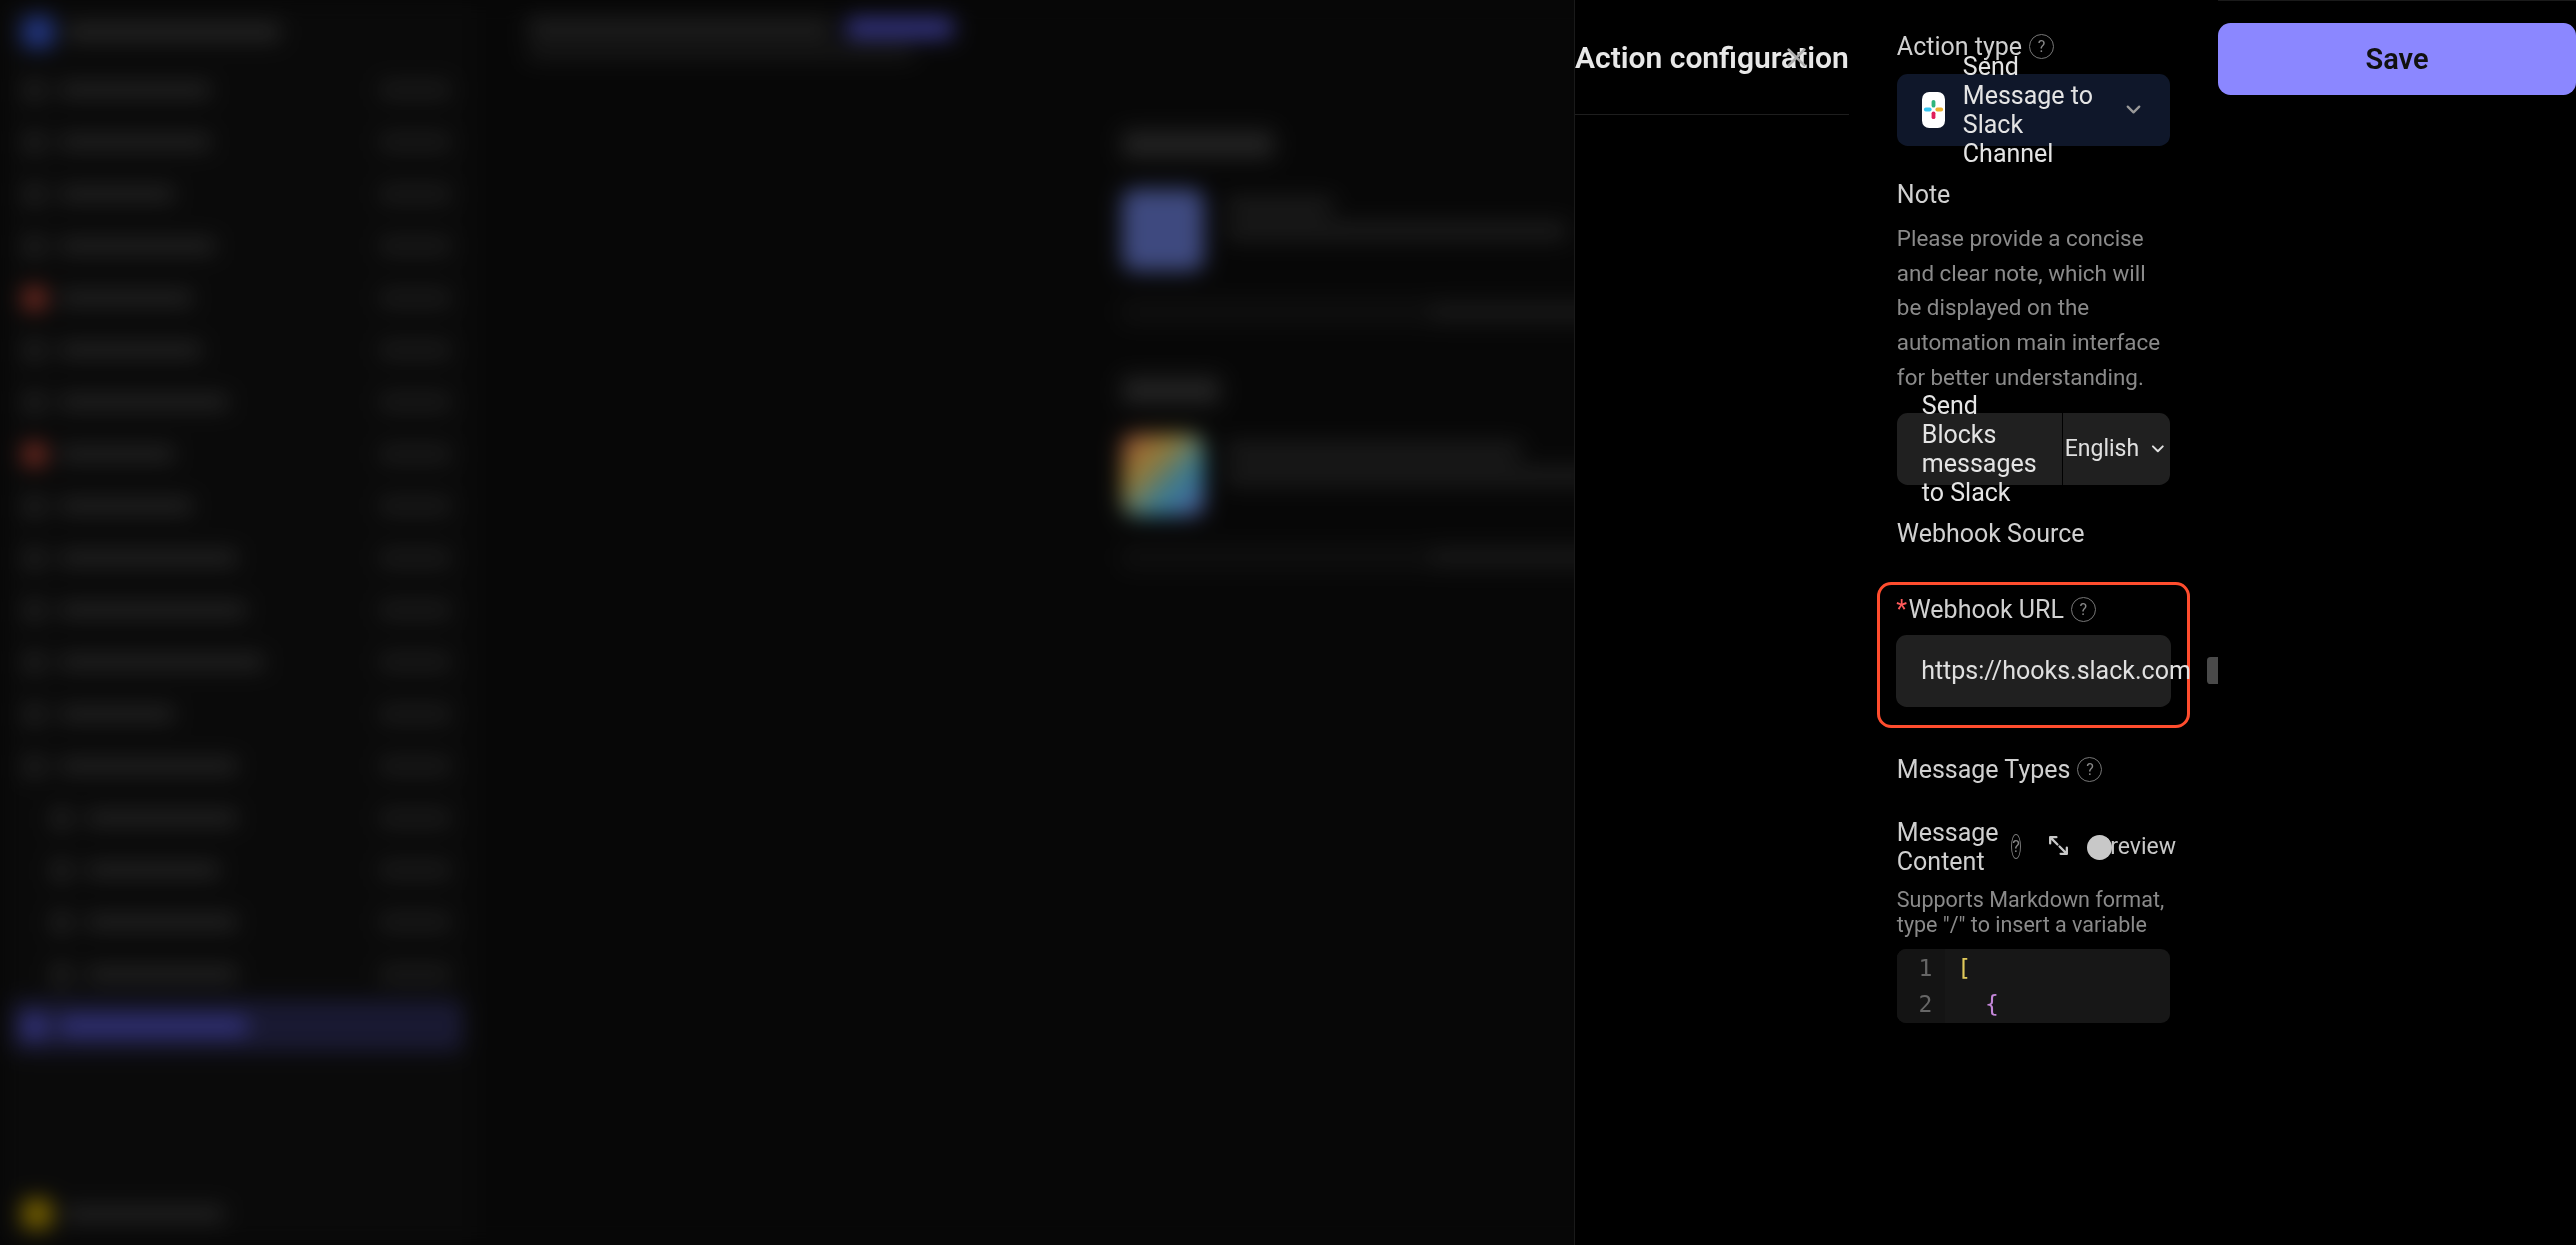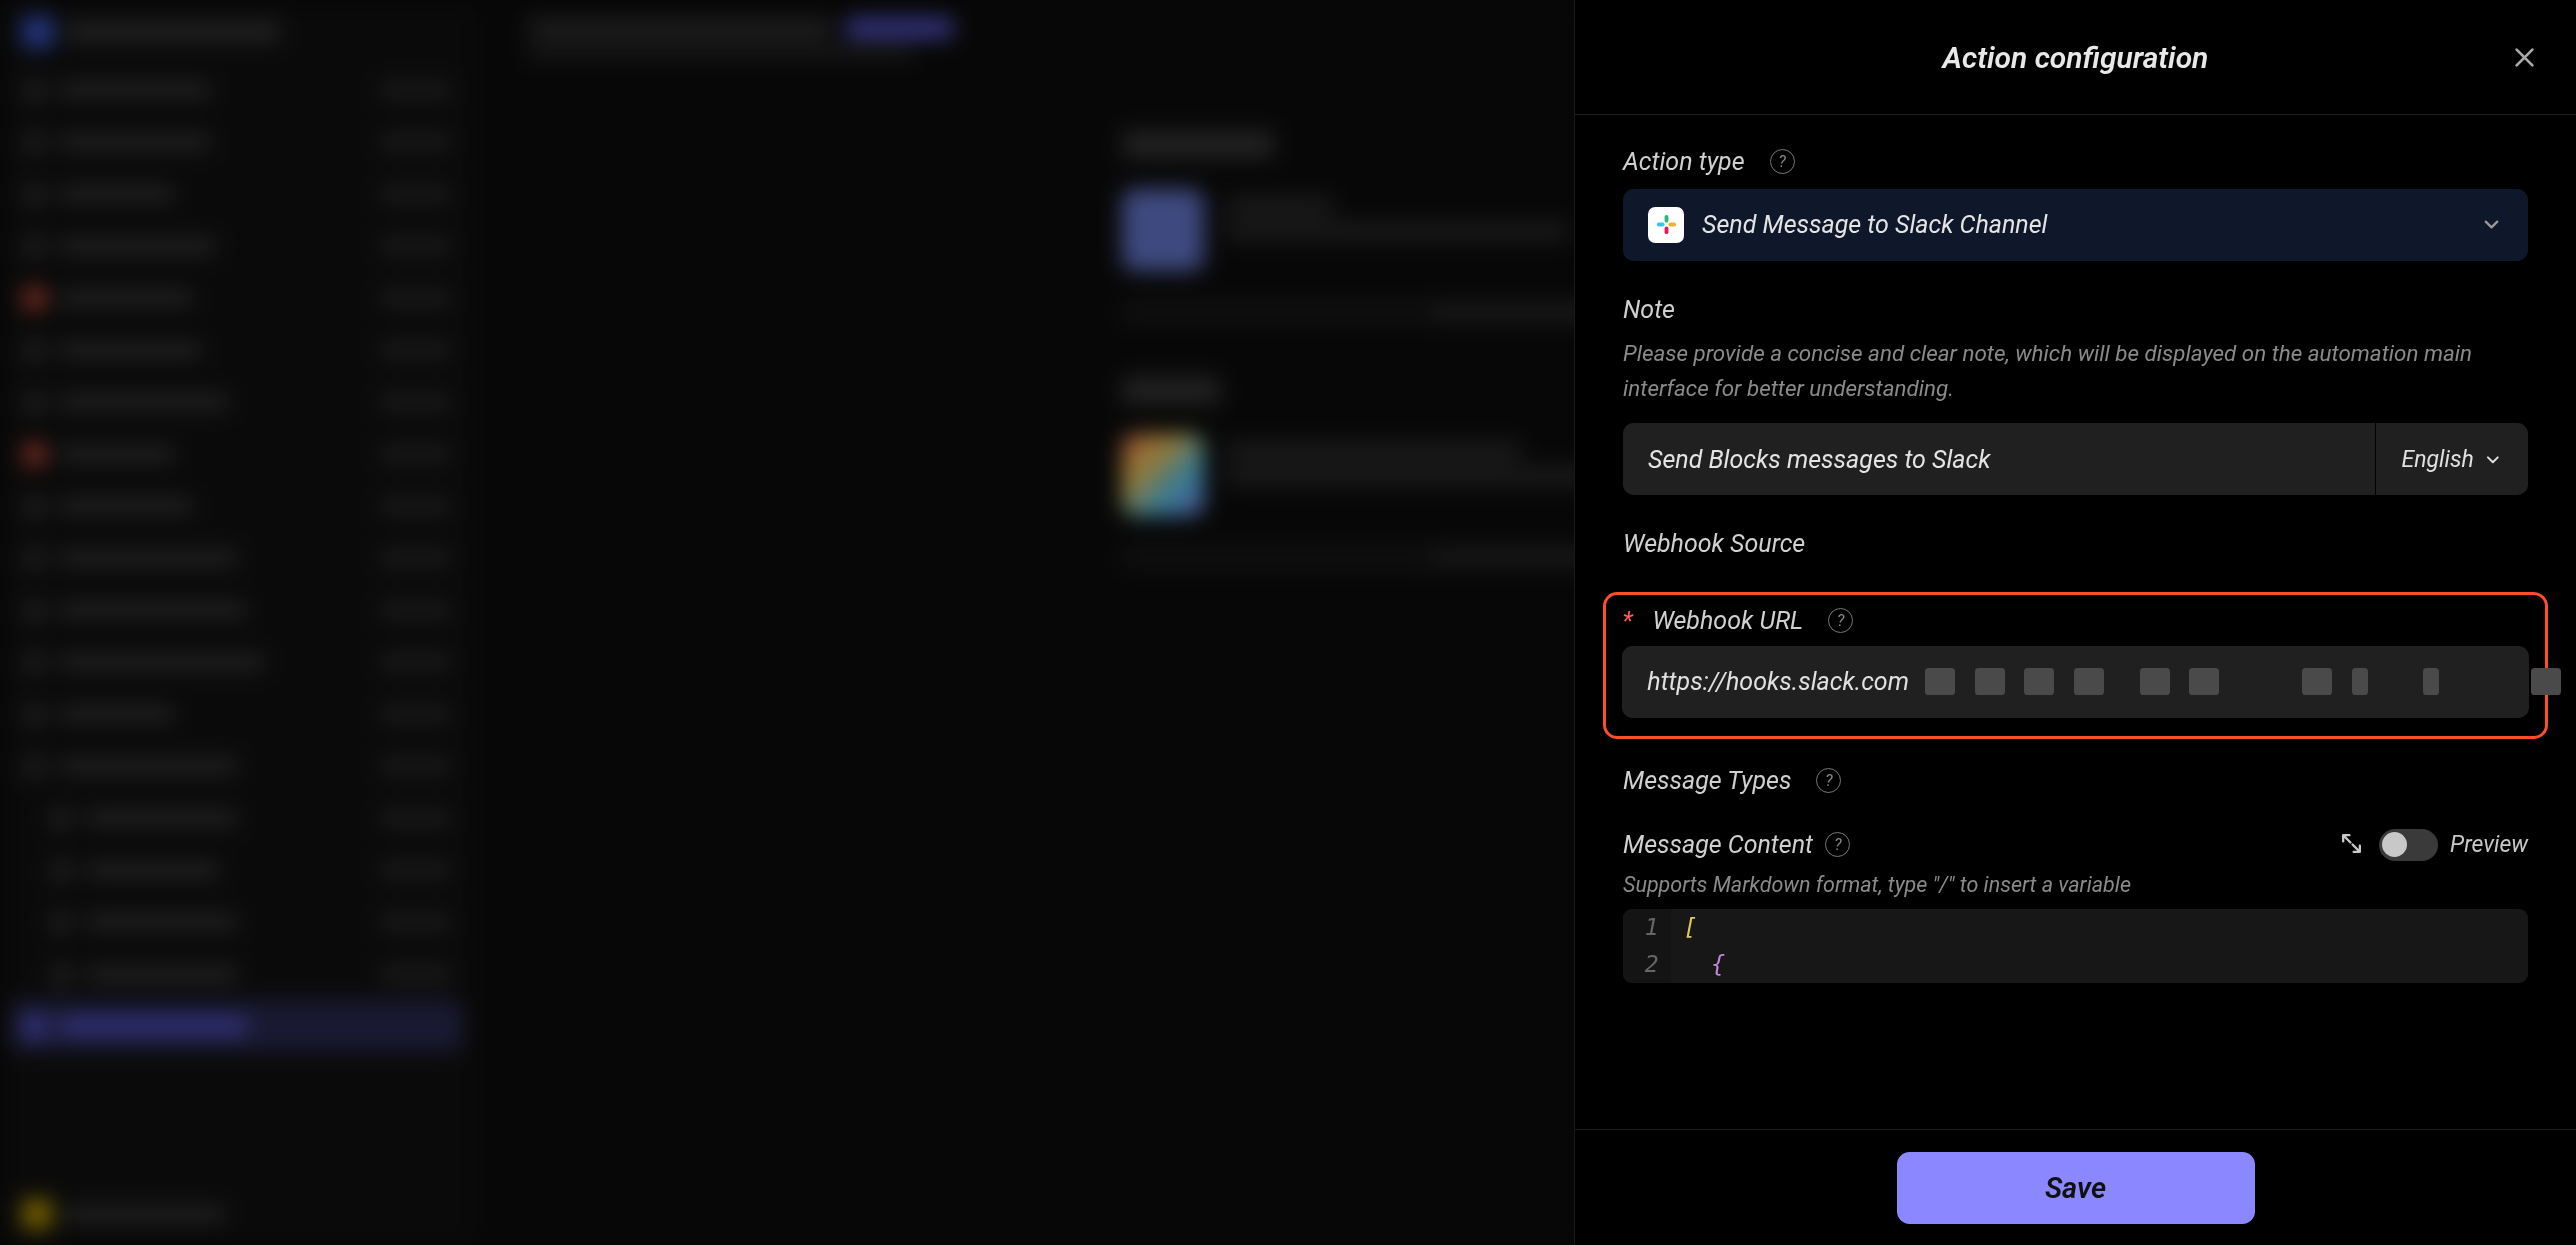--- a/index.html
+++ b/index.html
@@ -33,29 +33,29 @@
   .bg .main .sect .card .thumb{width:82px;height:82px;border-radius:12.5px;}
   .bg .main .sect .card .lines{flex:1;}
   .bg .main .sect .card .lines .l{height:16px;background:#333;border-radius:4.5px;margin:9px 0;}
   .bg .main .sect .after{height:21.5px;border-radius:5.4px;background:#1a1a1a;margin-top:18px;display:flex;justify-content:center;}
   .bg .main .sect .after .t{width:188px;height:16px;background:#2b2b2b;border-radius:4.5px;margin-top:2.7px;}
 
   
   .scrim{position:absolute;inset:0;background:rgba(0,0,0,.35);}
 
   
-  .panel{position:absolute;right:0;top:0;width:1002px;height:100%;background:#000;display:flex;flex-direction:column;border-left:0.9px solid #1a1a1a;font-style:italic;}
+  .panel{position:absolute;right:0;top:0;width:1002px;height:100%;background:#000;display:flex;flex-direction:row;border-left:0.9px solid #1a1a1a;}
   .panel-head{height:115px;display:flex;align-items:center;justify-content:center;border-bottom:0.9px solid #1e1e1e;position:relative;}
   .panel-head h1{font-size:30px;font-weight:600;color:#e8e8e8;margin:0;}
   .panel-head .close{position:absolute;right:36px;top:50%;transform:translateY(-50%);width:32px;height:32px;display:flex;align-items:center;justify-content:center;cursor:pointer;color:#aaa;}
   .panel-body{flex:1;overflow:auto;padding:32px 48px 0;}
   .panel-foot{height:116px;border-top:0.9px solid #1a1a1a;display:flex;align-items:center;justify-content:center;}
   .panel-foot .save{width:358px;height:72px;border-radius:12.5px;background:#8b87ff;color:#111;font-size:29px;font-weight:600;display:flex;align-items:center;justify-content:center;cursor:pointer;}
 
-  .field-label{display:flex;align-items:center;gap:25px;font-size:25px;color:#d0d0d0;margin-bottom:12.5px;}
+  .field-label{display:flex;align-items:center;gap:7px;font-size:25px;color:#d0d0d0;margin-bottom:12.5px;}
   .field-label .req{color:#ff5a5a;margin-right:-5.4px;}
   .help{width:25px;height:25px;border:1.8px solid #777;border-radius:50%;display:inline-flex;align-items:center;justify-content:center;font-size:16px;color:#888;}
 
   .select{height:72px;background:#0f172a;border-radius:10.7px;display:flex;align-items:center;padding:0 25px;gap:18px;cursor:pointer;}
   .select .chev{margin-left:auto;color:#999;}
   .select .slack{width:36px;height:36px;border-radius:7.2px;background:#fff;display:flex;align-items:center;justify-content:center;}
   .select .slack svg{width:23px;height:23px;}
   .select .val{font-size:25px;color:#e4e4e4;}
 
   .note-desc{font-size:22.4px;color:#8a8a8a;line-height:1.55;margin:12.5px 0 18px;}

